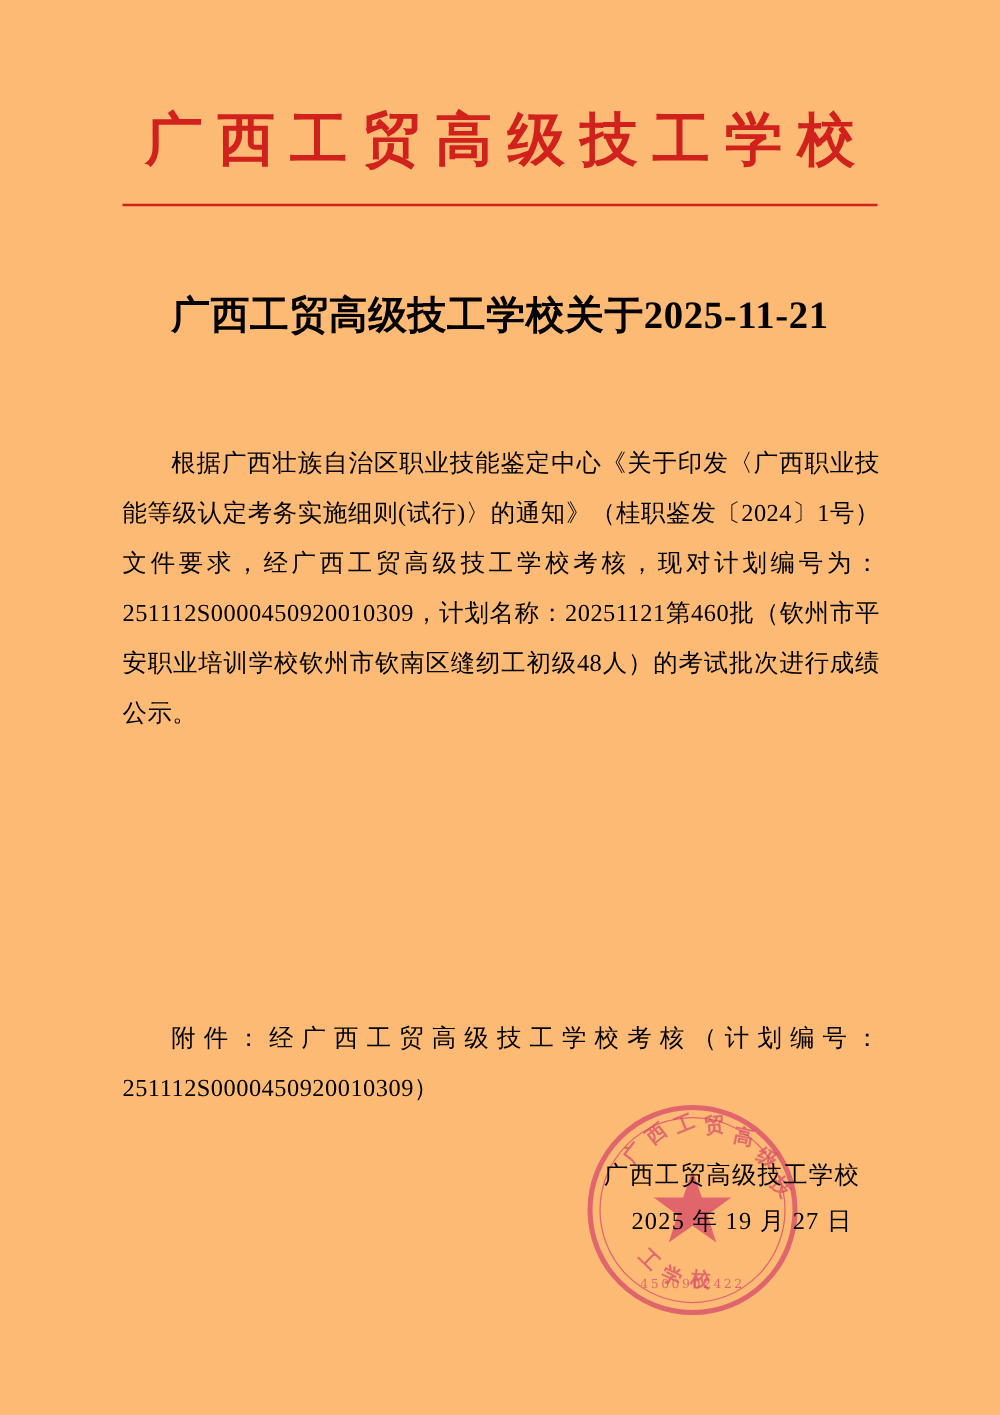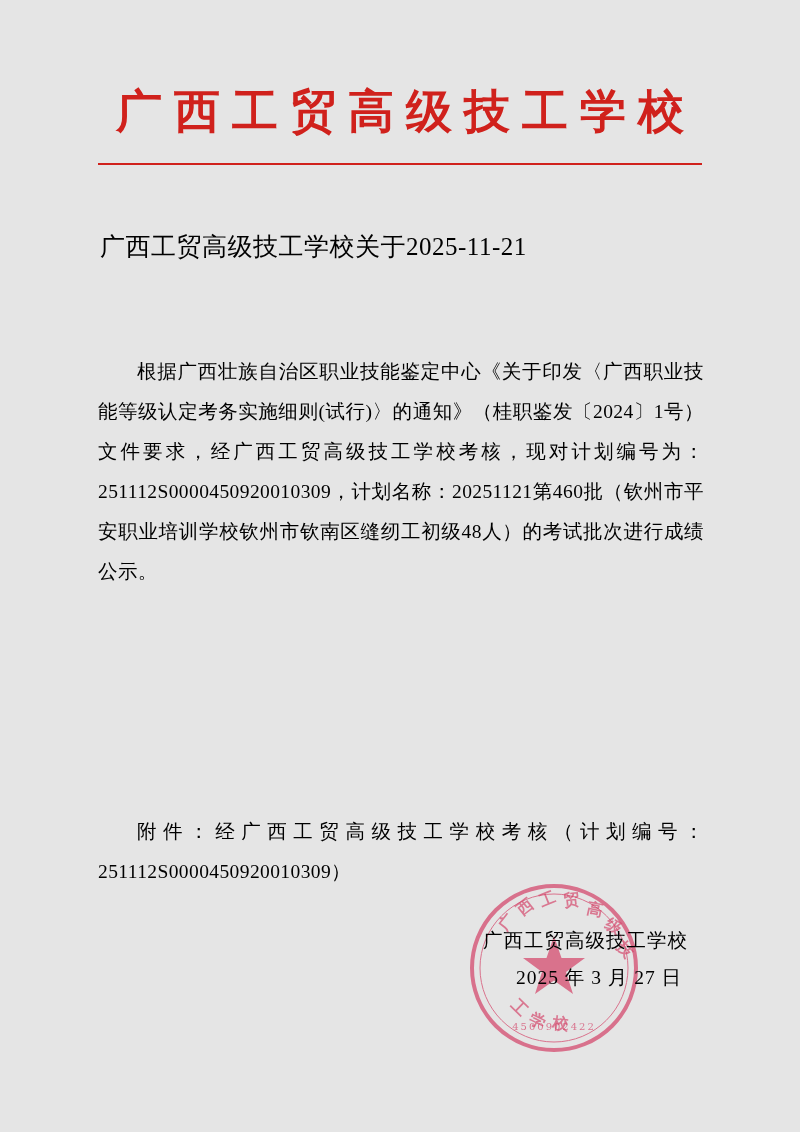--- a/index.html
+++ b/index.html
@@ -11,21 +11,21 @@
     width: 800px;
     height: 1132px;
     position: relative;
     font-family: "Liberation Serif", "DejaVu Serif", serif;
     color: #000;
     overflow: hidden;
   }
   .page {
     position: absolute;
     inset: 0;
-    background: #e5e5e5;
+    background: #fdba74;
   }
   
   .letterhead {
     position: absolute;
     top: 86px;
     left: 0;
     right: 0;
     text-align: center;
   }
   .letterhead-title {
@@ -43,22 +43,23 @@
     width: 604px;
     height: 2px;
     background: #d0211c;
   }
   
   .doc-title {
     position: absolute;
     top: 228px;
     left: 100px;
     width: 600px;
-    font-weight: normal;
-    font-size: 25px;
+    text-align: center;
+    font-weight: bold;
+    font-size: 31px;
     line-height: 1.55;
     letter-spacing: 0.5px;
   }
   .doc-title span { display: block; }
   
   .body-text {
     position: absolute;
     top: 352px;
     left: 98px;
     width: 606px;
@@ -155,16 +156,16 @@
         <text x="150" y="67" transform="rotate(48 150 67)">技</text>
         <text x="44" y="126" transform="rotate(44 44 126)">工</text>
         <text x="62" y="142" transform="rotate(26 62 142)">学</text>
         <text x="86" y="148" transform="rotate(6 86 148)">校</text>
       </g>
     </svg>
   </div>
 
   <div class="signature">
     <span class="org">广西工贸高级技工学校</span>
-    <span class="date">2025 年 3 月 27 日</span>
+    <span class="date">2025 年 19 月 27 日</span>
   </div>
 
 </div>
 
 </body></html>

